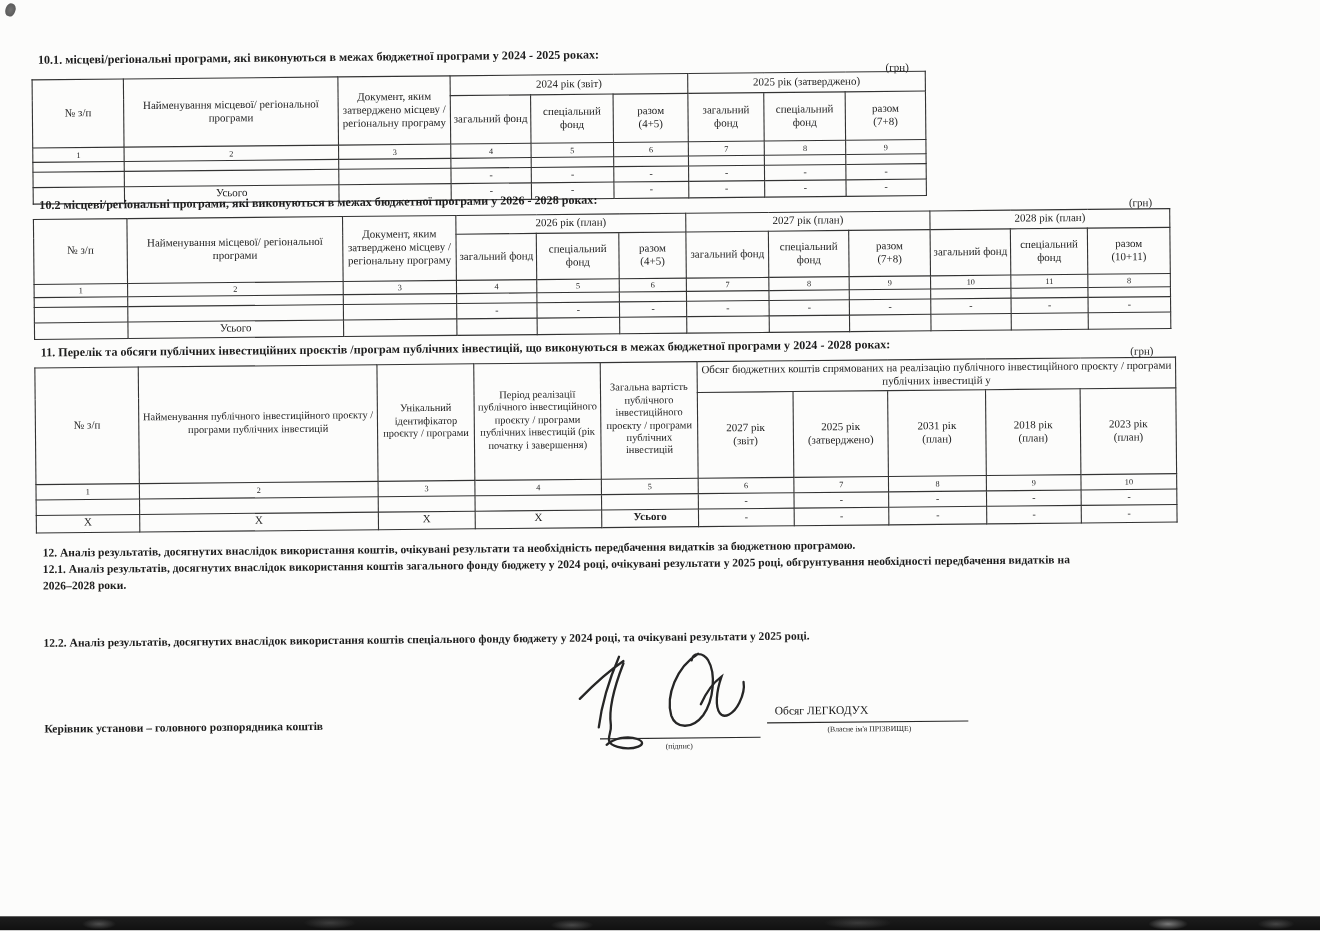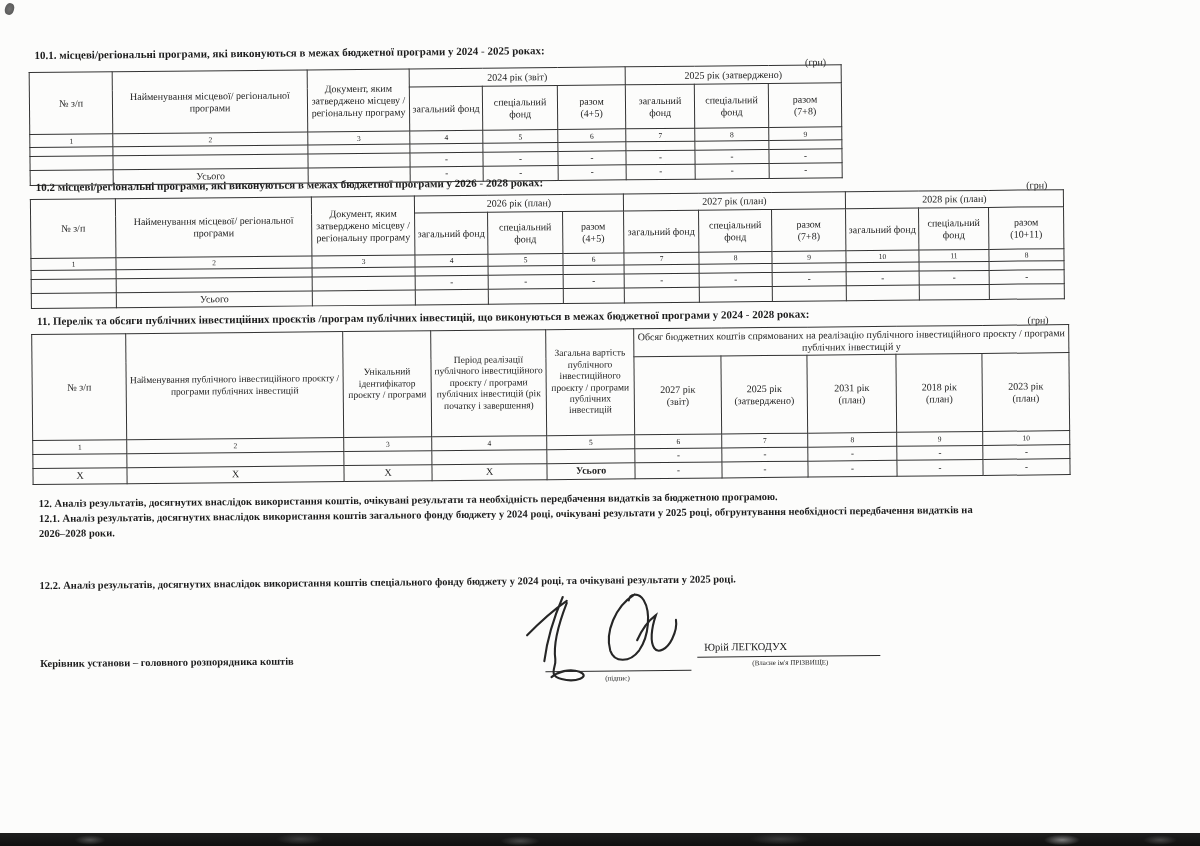--- a/index.html
+++ b/index.html
@@ -313,20 +313,20 @@
       <g fill="none" stroke="#141414" stroke-width="2.1" stroke-linecap="round" opacity="0.92">
         <path d="M46,6 C38,24 30,48 27,70 M10,44 C22,32 38,18 50,10"></path>
         <path d="M50,12 C42,32 36,54 38,68 C39,77 30,84 44,88 C58,92 74,86 62,81 C52,77 40,81 34,86"></path>
         <path d="M118,4 C98,16 88,42 93,60 C97,72 112,73 122,60 C132,46 134,22 127,10 C122,2 113,3 112,10"></path>
         <path d="M120,50 C125,39 132,30 139,25 C134,39 133,52 137,58 C141,64 150,59 155,49 C158,43 160,36 159,30"></path>
       </g>
     </svg>
     <div class="sig-line" style="left:543px;top:676px;width:146px;"></div>
     <div class="sig-caption" style="left:555px;top:680px;width:120px;">(підпис)</div>
 
-    <div class="sig-name" style="left:702px;top:648px;">Юрій ЛЕГКОДУХ</div>
+    <div class="sig-name" style="left:702px;top:648px;">Обсяг ЛЕГКОДУХ</div>
     <div class="sig-line" style="left:695px;top:663px;width:183px;"></div>
     <div class="sig-caption" style="left:698px;top:666px;width:180px;">(Власне ім'я ПРІЗВИЩЕ)</div>
 
   </div>
 
   <div class="scan-bar"></div>
 </div>
 
 </body></html>

